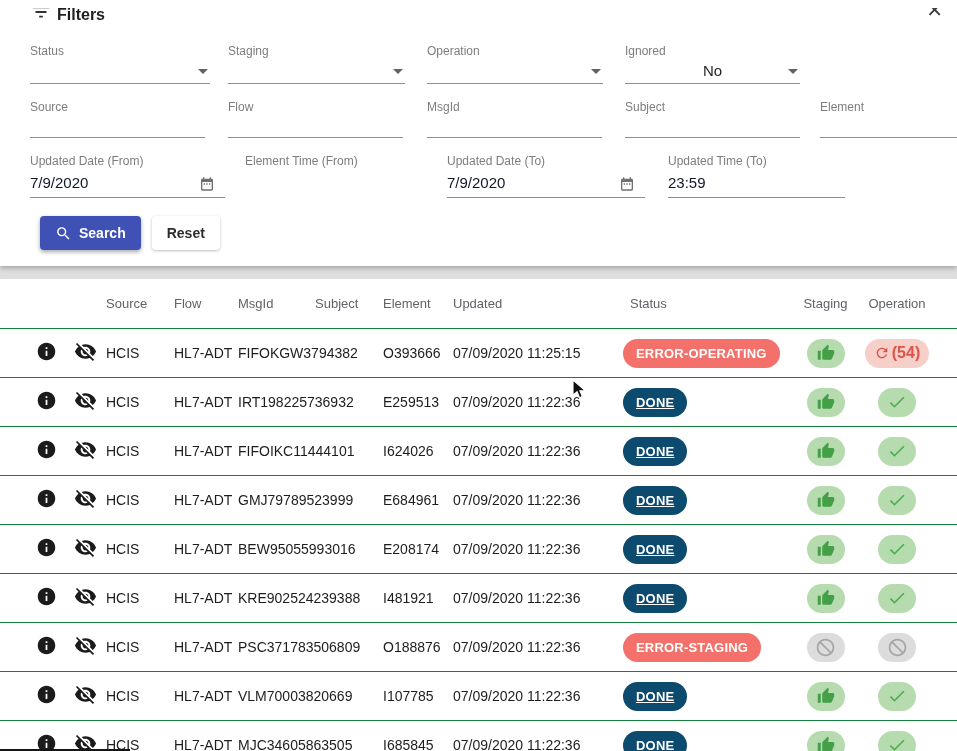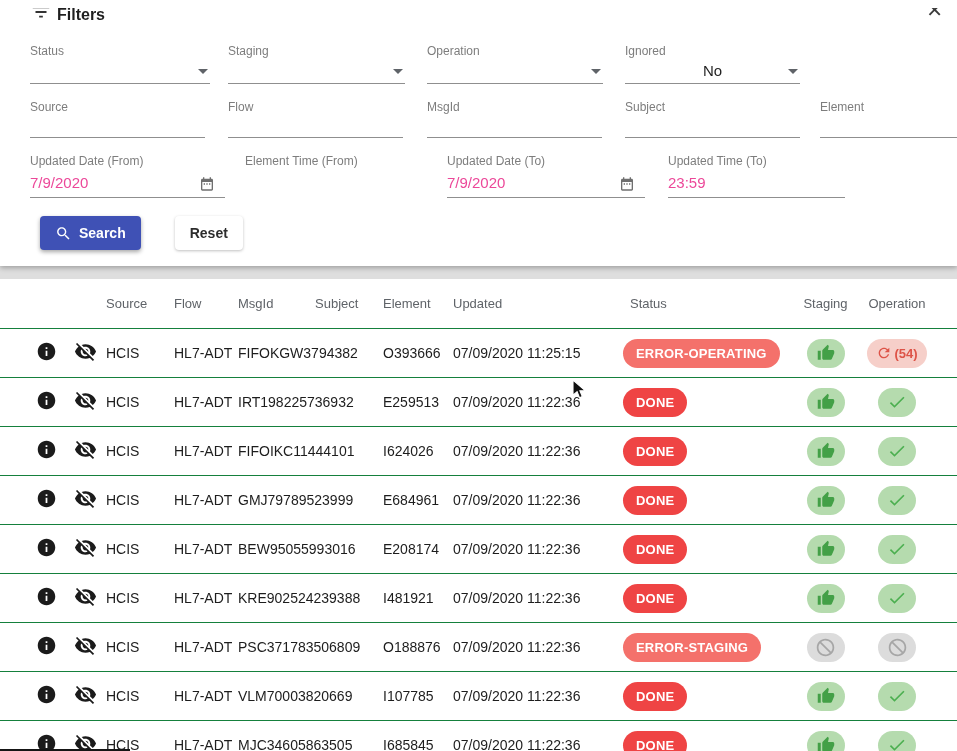--- a/index.html
+++ b/index.html
@@ -19,24 +19,24 @@
   .select-field { top:36px; }
   .select-control { position:relative; height:26px; border-bottom:1px solid #8f8f8f;text-align:center; }
   .select-value { font-size:15px; color:#1f1f1f; line-height:26px; }
   .arrow-down { position:absolute; right:2px; bottom:9px; width:0; height:0;
                 border-left:5px solid transparent; border-right:5px solid transparent;
                 border-top:5px solid #5f6368; }
   .text-field { top:92px; }
   .text-control { height:24px; border-bottom:1px solid #8f8f8f; }
   .dt-field { top:146px; }
   .dt-control { position:relative; height:30px; border-bottom:1px solid #8f8f8f; }
-  .dt-value { font-size:15px; color:#ec4899; line-height:30px; }
+  .dt-value { font-size:15px; color:#0f172a; line-height:30px; }
   .cal-icon { position:absolute; right:10px; bottom:5px; display:inline-flex; cursor:pointer; }
 
-  .actions { position:absolute; top:208px; left:40px; display:flex; gap:34px; }
+  .actions { position:absolute; top:208px; left:40px; display:flex; gap:11px; }
   .btn-search { display:inline-flex; align-items:center; gap:7px; background:#3f51b5; color:#fff;
                 border:none; border-radius:4px; height:34px; padding:0 15px; font-size:14px; font-weight:bold;
                 box-shadow:0 2px 4px rgba(0,0,0,.35); cursor:pointer; font-family:inherit; }
   .btn-reset { background:#fff; color:#2c2c2c; border:none; border-radius:4px; height:34px; padding:0 15px;
                font-size:14px; font-weight:bold; box-shadow:0 1px 3px rgba(0,0,0,.25); cursor:pointer; font-family:inherit; }
 
   .gap-band { position:absolute; top:258px; left:0; right:0; height:13px; background:#dedede; }
 
   
   .table-card { position:absolute; top:271px; left:0; right:0; bottom:0; background:#fff; overflow:hidden; }
@@ -48,29 +48,29 @@
   .c-info { padding-left:36px; }
   .c-eye { padding-left:10px; }
   .c-msgid { grid-column:5 / span 2; }
   .h-status { padding-left:9px; }
   .h-center { padding-left:0; text-align:center; }
   .c-center { padding-left:0; display:flex; justify-content:center; overflow:visible; }
   .icon-btn { display:inline-flex; cursor:pointer; }
 
   .pill { display:inline-block; border-radius:16px; color:#fff; font-weight:bold; font-size:13px;
           padding:7px 13px; letter-spacing:.2px; }
-  .pill-done { background:#ef4444; }
+  .pill-done { background:#0c4a6e;text-decoration:underline; }
   .pill-error { background:#f4716b; }
 
   .chip { display:inline-flex; align-items:center; justify-content:center; width:38px; height:29px;
           border-radius:15px; cursor:pointer; }
   .chip-green { background:#b5dbae; }
   .chip-gray { background:#dcdcdc; }
   .chip-retry { width:auto; padding:0 9px; background:#f6cfc9; color:#dd5347; font-weight:bold;
-                font-size:13px; gap:2px; }
+                font-size:16px; gap:2px; }
 
   .cursor { position:absolute; left:572px; top:371px; z-index:5; pointer-events:none; }
   .bottom-bar { position:absolute; left:0; bottom:0; width:130px; height:10px; background:#151515; z-index:6; }
 </style>
 </head>
 <body>
 
 <div class="stage">
 
   <section class="filters-panel">

